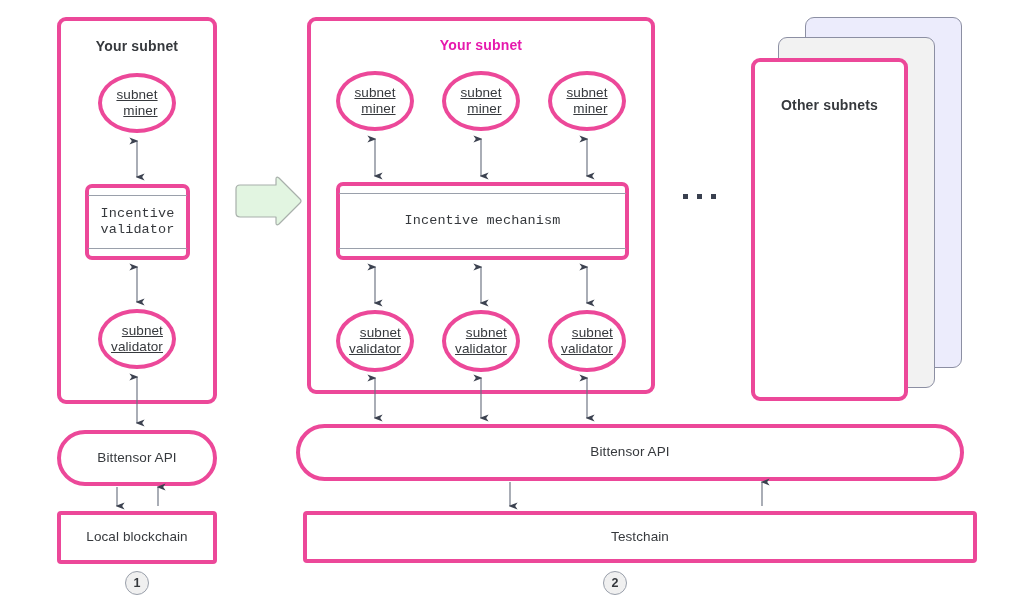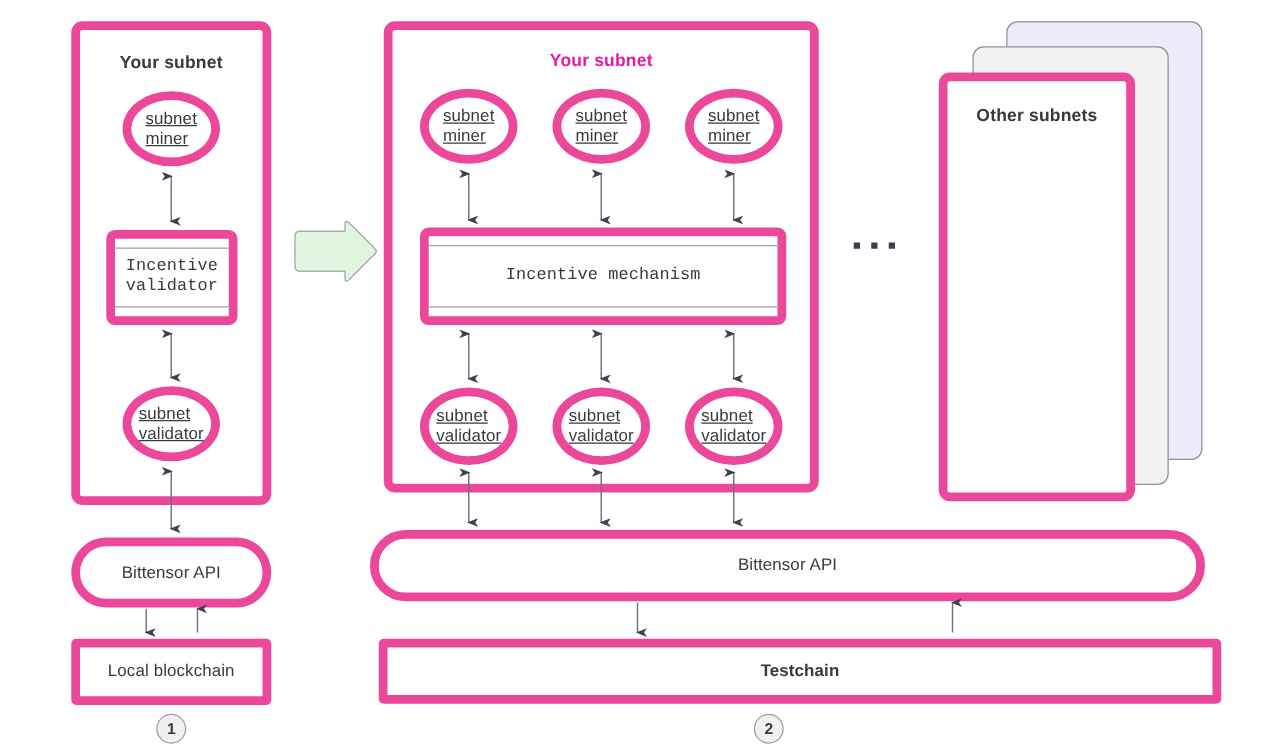--- a/index.html
+++ b/index.html
@@ -18,24 +18,24 @@
     height: 604px;
     background: #ffffff;
     overflow: hidden;
   }
   .node {
     position: absolute;
     box-sizing: border-box;
     display: flex;
     align-items: center;
     justify-content: center;
-    text-align: left;
+    text-align: right;
     color: #36393d;
     background: #ffffff;
-    border: 7px solid #ec4899;
+    border: 4px solid #ec4899;
     font-size: 13.5px;
     line-height: 1.22;
     letter-spacing: 0.1px;
   }
   .panel {
     border-radius: 9px;
     align-items: flex-start;
     justify-content: center;
   }
   .panel-title {
@@ -111,30 +111,30 @@
     top: 0;
     width: 1024px;
     height: 604px;
     pointer-events: none;
   }
   .green-arrow {
     position: absolute;
   }
   .title-pink { color: #e619ad; }
   .title-dark { color: #36393d; }
-  .bold { font-weight: bold; }
+  .bold { font-weight: normal; }
 </style>
 </head>
 <body>
 
 <div id="canvas">
 
   <div class="card-back" style="left:805px; top:17px; width:157px; height:351px; background:#ececfc;"></div>
   <div class="card-back" style="left:778px; top:37px; width:157px; height:351px; background:#f2f2f2;"></div>
-  <div class="node panel" style="left:751px; top:58px; width:157px; height:343px; padding-top:19px;">
+  <div class="node panel" style="left:751px; top:58px; width:157px; height:343px; padding-top:35px;">
     <span class="panel-title title-dark">Other subnets</span>
   </div>
 
   <div class="dots" style="left:683px; top:194px;">
     <i></i>
       <i></i>
       <i></i>
   </div>
 
   <div class="node panel" style="left:57px; top:17px; width:160px; height:387px; padding-top:17px;">

